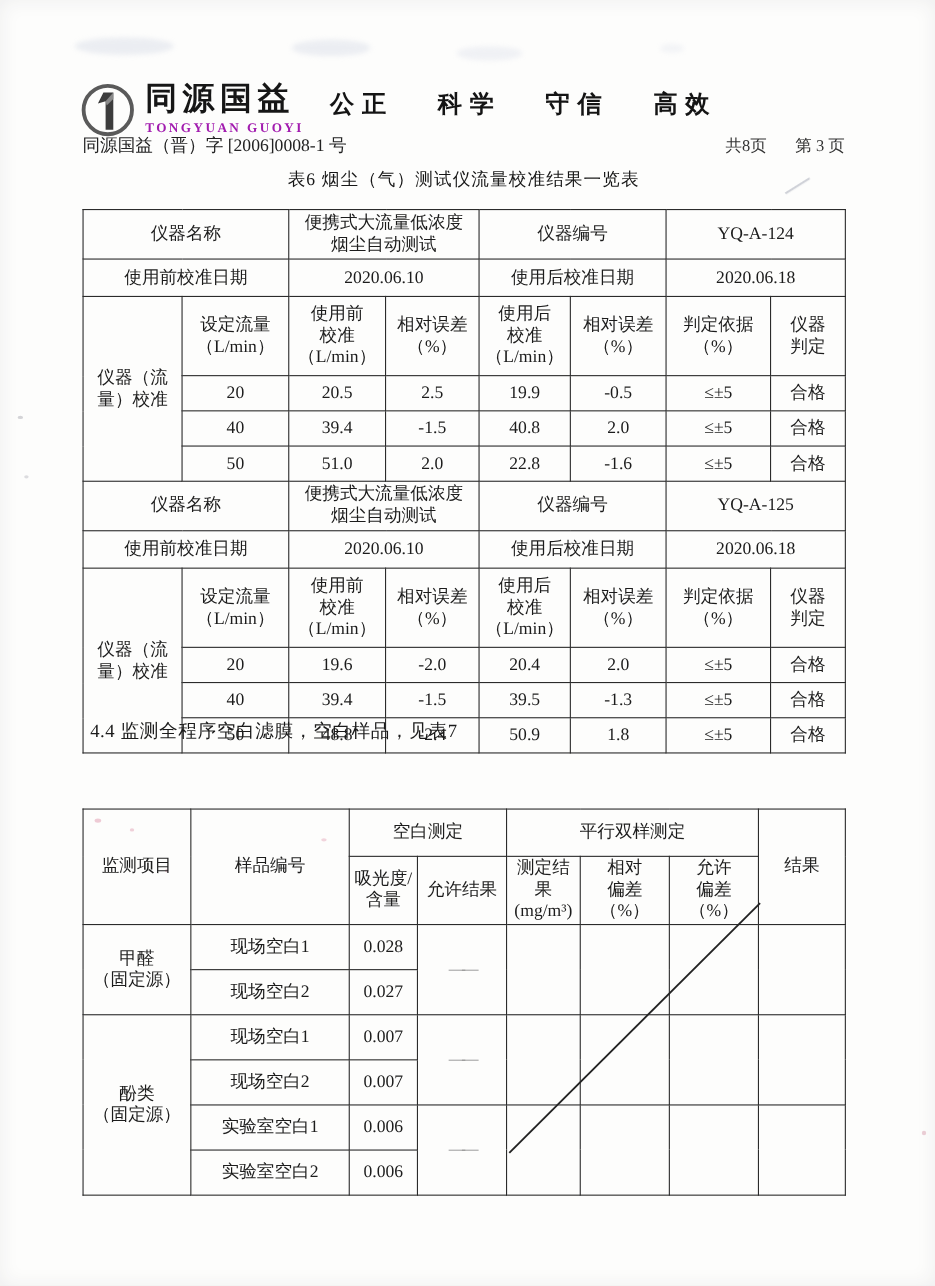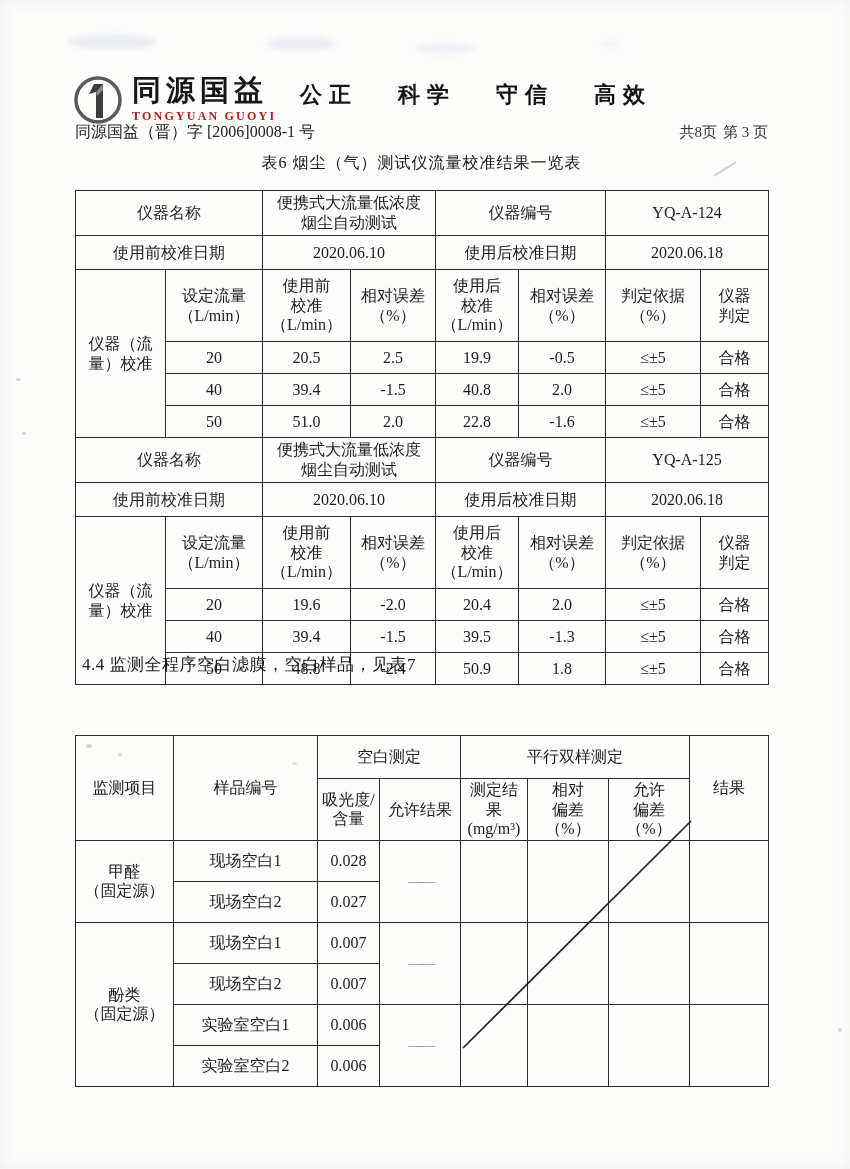--- a/index.html
+++ b/index.html
@@ -8,26 +8,26 @@
     background:#fdfdfc;overflow:hidden;
     box-shadow:inset 0 0 18px rgba(40,40,60,.07);
     font-family:"Liberation Serif","DejaVu Serif",serif;
     color:#1c1c1c;
   }
   
   .logo-row{position:absolute;left:72px;top:74px;display:flex;align-items:flex-start;}
   .logo-icon{width:52px;height:52px;margin-right:8px;}
   .brand{display:flex;flex-direction:column;}
   .brand-cn{font-size:29px;font-weight:bold;letter-spacing:5px;line-height:1;margin-top:2px;color:#161616;}
-  .brand-en{font-size:12px;font-weight:bold;letter-spacing:2.2px;color:#b91c1c;margin-top:4px;}
+  .brand-en{font-size:12px;font-weight:bold;letter-spacing:2.2px;color:#a21caf;margin-top:4px;}
   .slogan{position:absolute;left:300px;top:80px;display:flex;gap:40px;}
   .slogan span{font-size:22px;font-weight:bold;letter-spacing:7px;color:#141414;}
   .docline{position:absolute;left:75px;top:122px;width:693px;display:flex;justify-content:space-between;align-items:baseline;}
   .doc-number{font-size:16px;color:#222;}
-  .page-info{font-size:15px;color:#333;display:flex;gap:6px;}
+  .page-info{font-size:15px;color:#333;display:flex;gap:26px;}
   
   .t6-title{position:absolute;left:75px;top:153px;width:693px;text-align:center;font-size:16px;letter-spacing:1px;color:#171717;}
   .sec44{position:absolute;left:82px;top:653px;font-size:17px;color:#1b1b1b;letter-spacing:.5px;}
   .t7-title{position:absolute;left:75px;top:693px;width:693px;text-align:center;font-size:19px;letter-spacing:1px;color:#171717;}
   
   table{border-collapse:collapse;table-layout:fixed;width:693px;}
   td{border:1.6px solid #2b2b2b;text-align:center;vertical-align:middle;
      font-size:16px;line-height:1.22;padding:1px 2px;white-space:pre-line;color:#1c1c1c;}
   .t6-wrap{position:absolute;left:75px;top:190px;border-radius:32px;}
   .r-name td{height:42px;}

